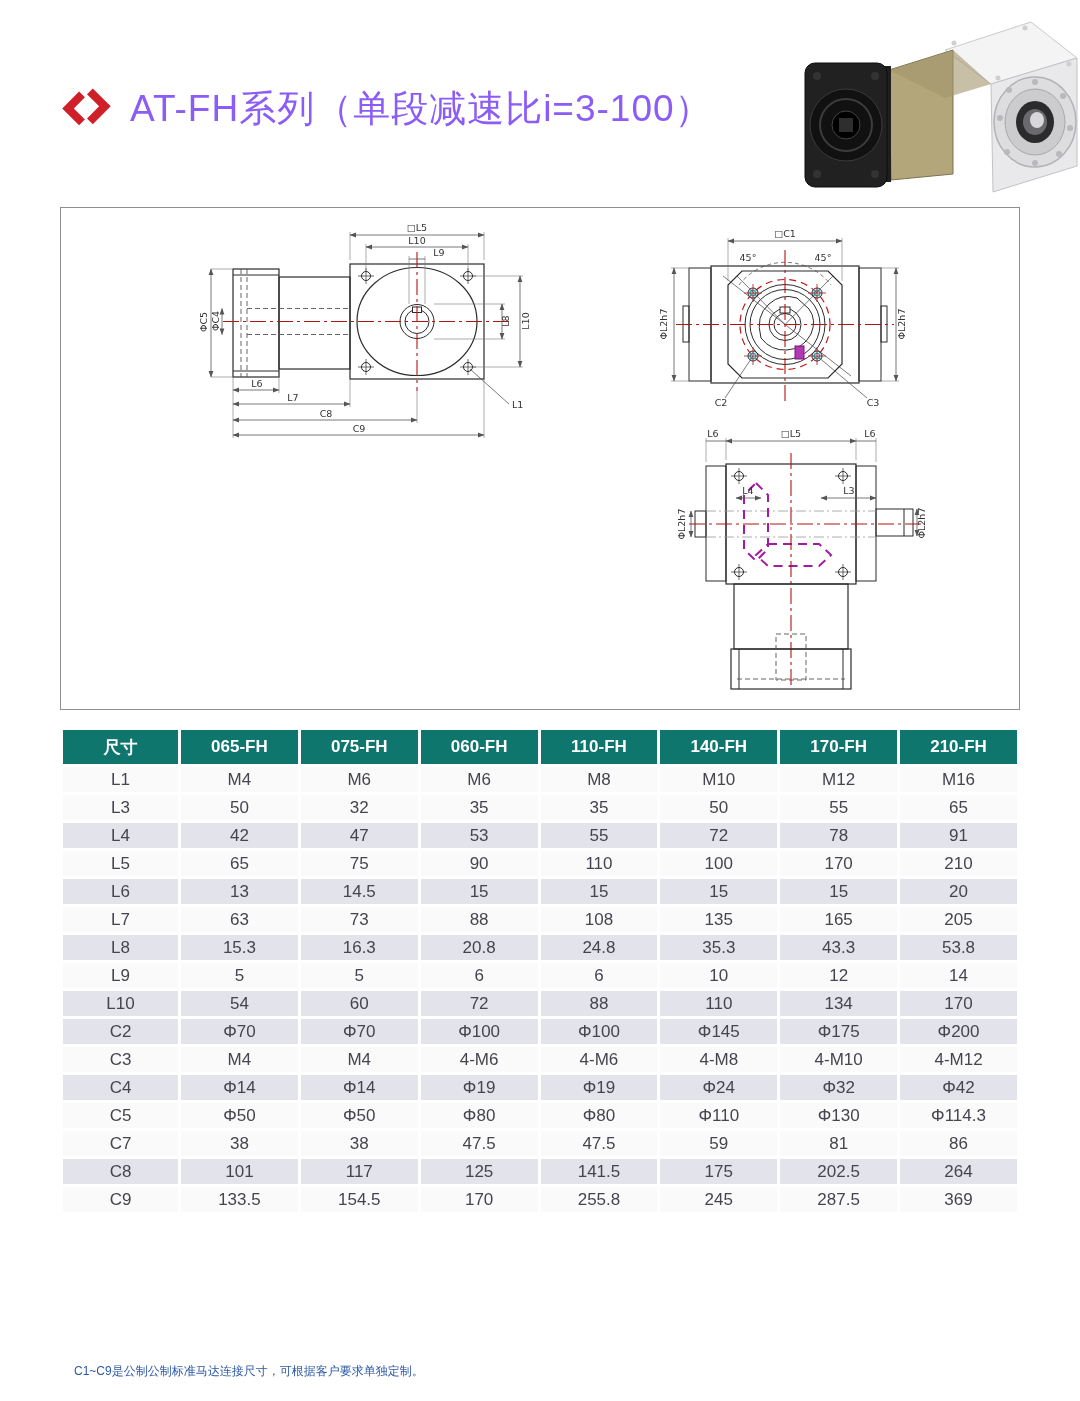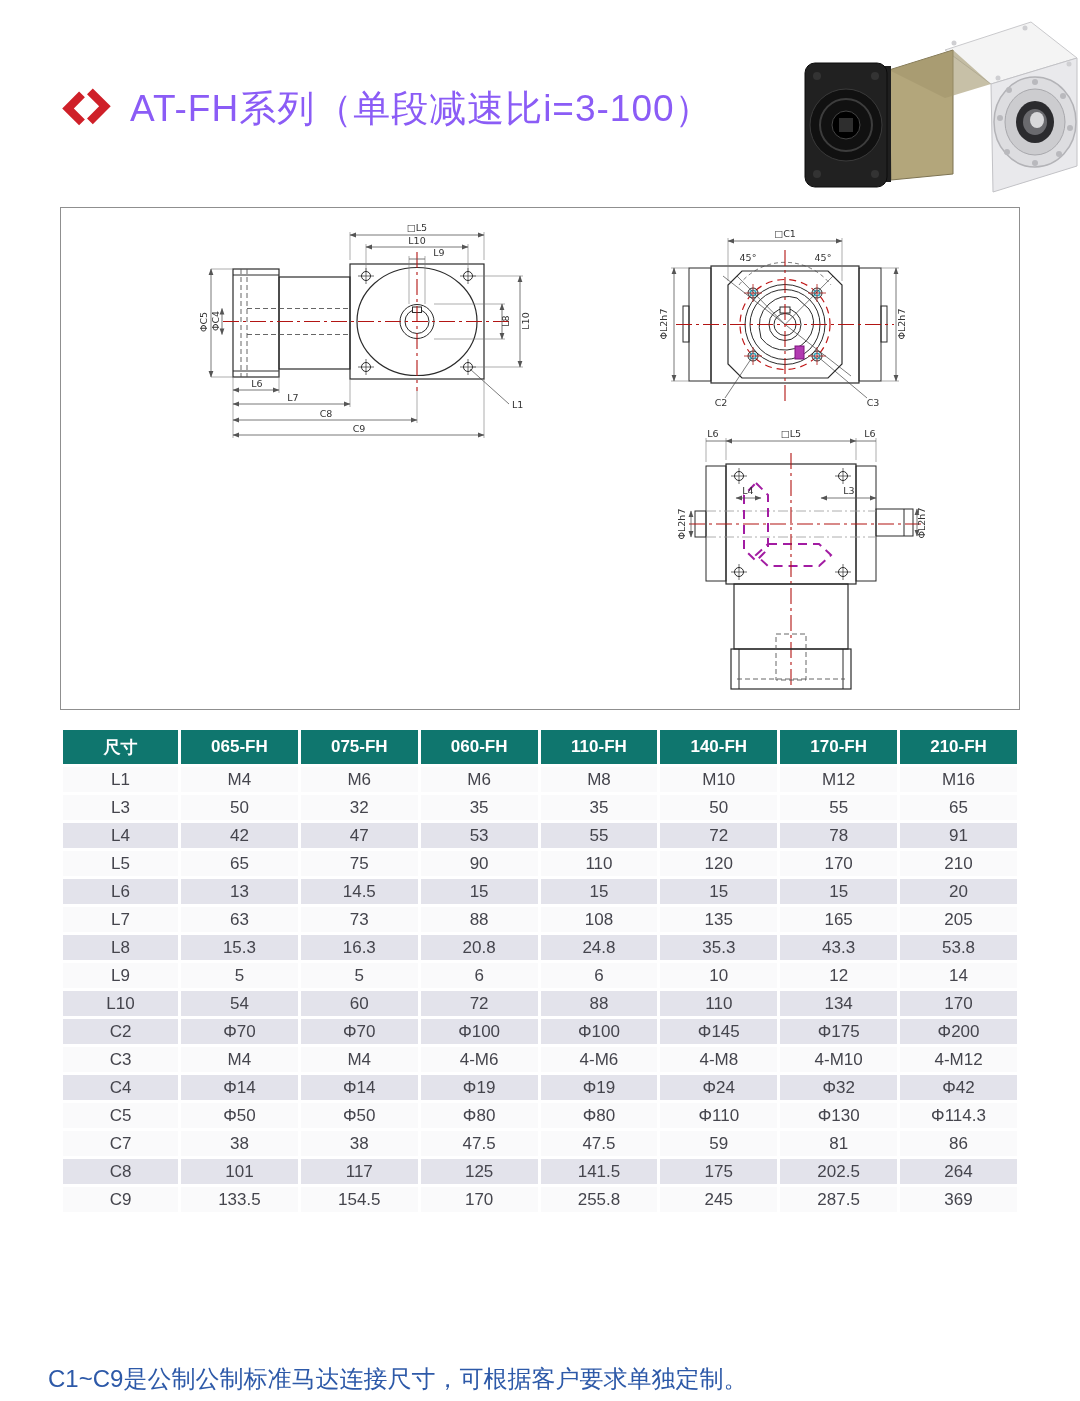--- a/index.html
+++ b/index.html
@@ -34,21 +34,21 @@
   
   .table-wrap { position:absolute; left:60px; top:727px; width:960px; }
   table.spec { width:960px; border-collapse:collapse; table-layout:fixed; }
   .spec th, .spec td { border:3px solid #ffffff; text-align:center; vertical-align:middle; }
   .spec th { background:#0f766e; color:#ffffff; font-size:17px; font-weight:600; height:37px; }
   .spec td { background:#fafafb; color:#45454d; font-size:17px; height:28px; }
   .spec tr.alt td { background:#e3e3eb; }
   .spec col.c0 { width:118px; }
 
   
-  .footnote { position:absolute; left:48px; top:1363px; font-size:24px; color:#2d59a8; font-weight:500; }
+  .footnote { position:absolute; left:74px; top:1363px; font-size:12px; color:#2d59a8; font-weight:500; }
 </style>
 </head>
 <body>
 
 <div class="page">
 
   <svg class="brand-icon" viewBox="0 0 110 90">
     <polygon points="40,10 8,42 40,74 51,63 30,42 51,21" fill="#cf2029"></polygon>
     <polygon points="66,4 100,38 66,72 55,61 78,38 55,15" fill="#cf2029"></polygon>
   </svg>
@@ -340,21 +340,21 @@
             <td>72</td>
             <td>78</td>
             <td>91</td>
           </tr>
           <tr>
             <td>L5</td>
             <td>65</td>
             <td>75</td>
             <td>90</td>
             <td>110</td>
-            <td>120</td>
+            <td>100</td>
             <td>170</td>
             <td>210</td>
           </tr>
           <tr class="alt">
             <td>L6</td>
             <td>13</td>
             <td>14.5</td>
             <td>15</td>
             <td>15</td>
             <td>15</td>

